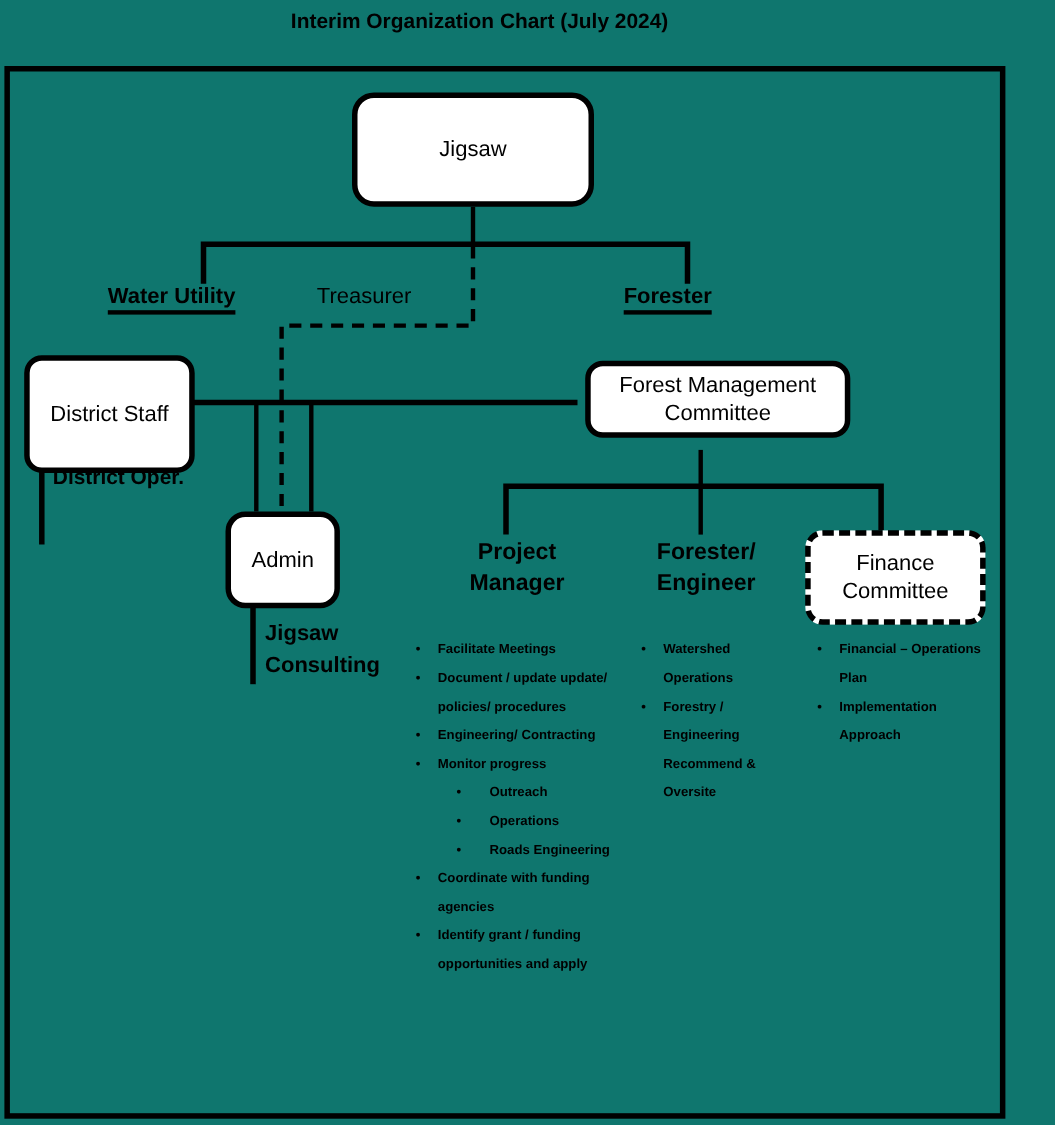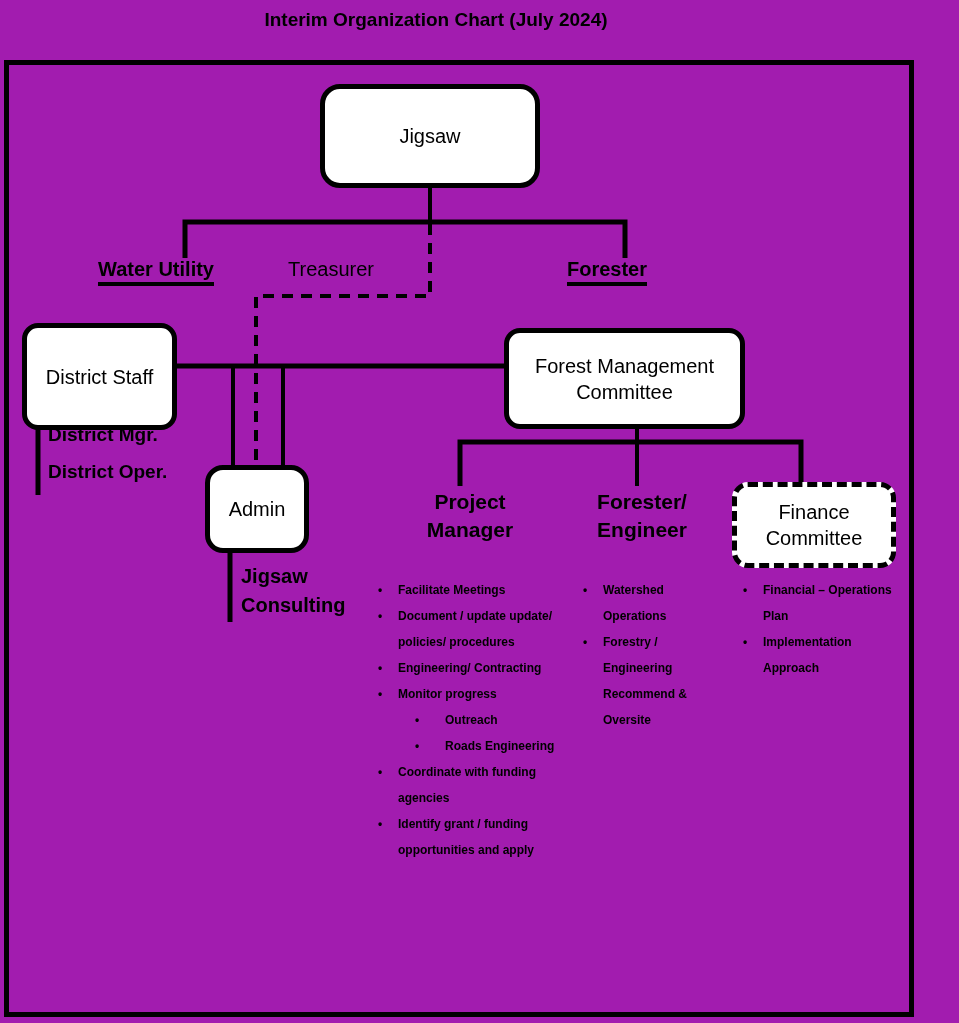--- a/index.html
+++ b/index.html
@@ -1,18 +1,18 @@
 <!DOCTYPE html>
 <html><head>
 <meta charset="utf-8">
 <style>
   html,body { margin:0; padding:0; background:#ffffff; }
   .stage {
     position:relative; width:959px; height:1023px;
-    background:#a21caf; color:#000;
+    background:#0f766e; color:#000;
     font-family:"Liberation Sans", sans-serif;
     overflow:hidden;
   }
   .title {
     position:absolute; left:0; top:9px; width:872px;
     text-align:center; font-size:19px; font-weight:700;
   }
   .frame {
     position:absolute; left:4px; top:60px; width:910px; height:957px;
     border:5px solid #000; box-sizing:border-box;
@@ -20,21 +20,21 @@
   svg.lines { position:absolute; left:0; top:0; width:959px; height:1023px; }
 
   .box {
     position:absolute; background:#fff; border:5px solid #000;
     box-sizing:border-box; display:flex; align-items:center; justify-content:center;
     text-align:center; font-size:20px; line-height:26px; white-space:pre-line;
   }
   #board    { left:320px; top:84px;  width:220px; height:104px; border-radius:20px; }
   #dstaff   { left:22px;  top:323px; width:155px; height:107px;  border-radius:16px; }
   #admin    { left:205px; top:465px; width:104px; height:88px;  border-radius:18px; }
-  #fmc      { left:504px; top:328px; width:241px; height:101px;  border-radius:16px; }
+  #fmc      { left:532px; top:328px; width:241px; height:70px;  border-radius:16px; }
   #finance  { left:732px; top:482px; width:164px; height:86px;  border-radius:16px; border-style:dashed; }
 
   .toplabel { position:absolute; top:258px; font-size:20px; }
   .toplabel.bold { font-weight:700; }
   .toplabel .u { display:inline-block; border-bottom:4px solid #000; padding-bottom:1px; }
   #water-utility { left:66px;  width:180px; text-align:center; }
   #treasurer     { left:288px; font-weight:400; }
   #watershed     { left:517px; width:180px; text-align:center; }
 
   .roles { position:absolute; left:48px; top:416px; list-style:none; margin:0; padding:0;
@@ -80,21 +80,20 @@
 
   <div class="box" id="board">Jigsaw</div>
 
   <div class="toplabel bold" id="water-utility"><span class="u">Water Utility</span></div>
   <div class="toplabel" id="treasurer">Treasurer</div>
   <div class="toplabel bold" id="watershed"><span class="u">Forester</span></div>
 
   <div class="box" id="dstaff">District Staff</div>
 
   <ul class="roles">
-      <li>District Mgr.</li>
       <li>District Oper.</li>
     </ul>
 
   <div class="box" id="admin">Admin</div>
   <div class="note">Jigsaw
 Consulting</div>
 
   <div class="box" id="fmc">Forest Management
 Committee</div>
 
@@ -104,20 +103,21 @@
 Engineer</div>
   <div class="box" id="finance">Finance
 Committee</div>
 
   <ul class="blist" id="pm-list">
       <li>Facilitate Meetings</li>
       <li>Document / update update/ policies/ procedures</li>
       <li>Engineering/ Contracting</li>
       <li>Monitor progress</li>
       <li class="lvl2">Outreach</li>
+      <li class="lvl2">Operations</li>
       <li class="lvl2">Roads Engineering</li>
       <li>Coordinate with funding agencies</li>
       <li>Identify grant / funding opportunities and apply</li>
     </ul>
 
   <ul class="blist" id="fe-list">
       <li>Watershed Operations</li>
       <li>Forestry / Engineering Recommend &amp; Oversite</li>
     </ul>
 

